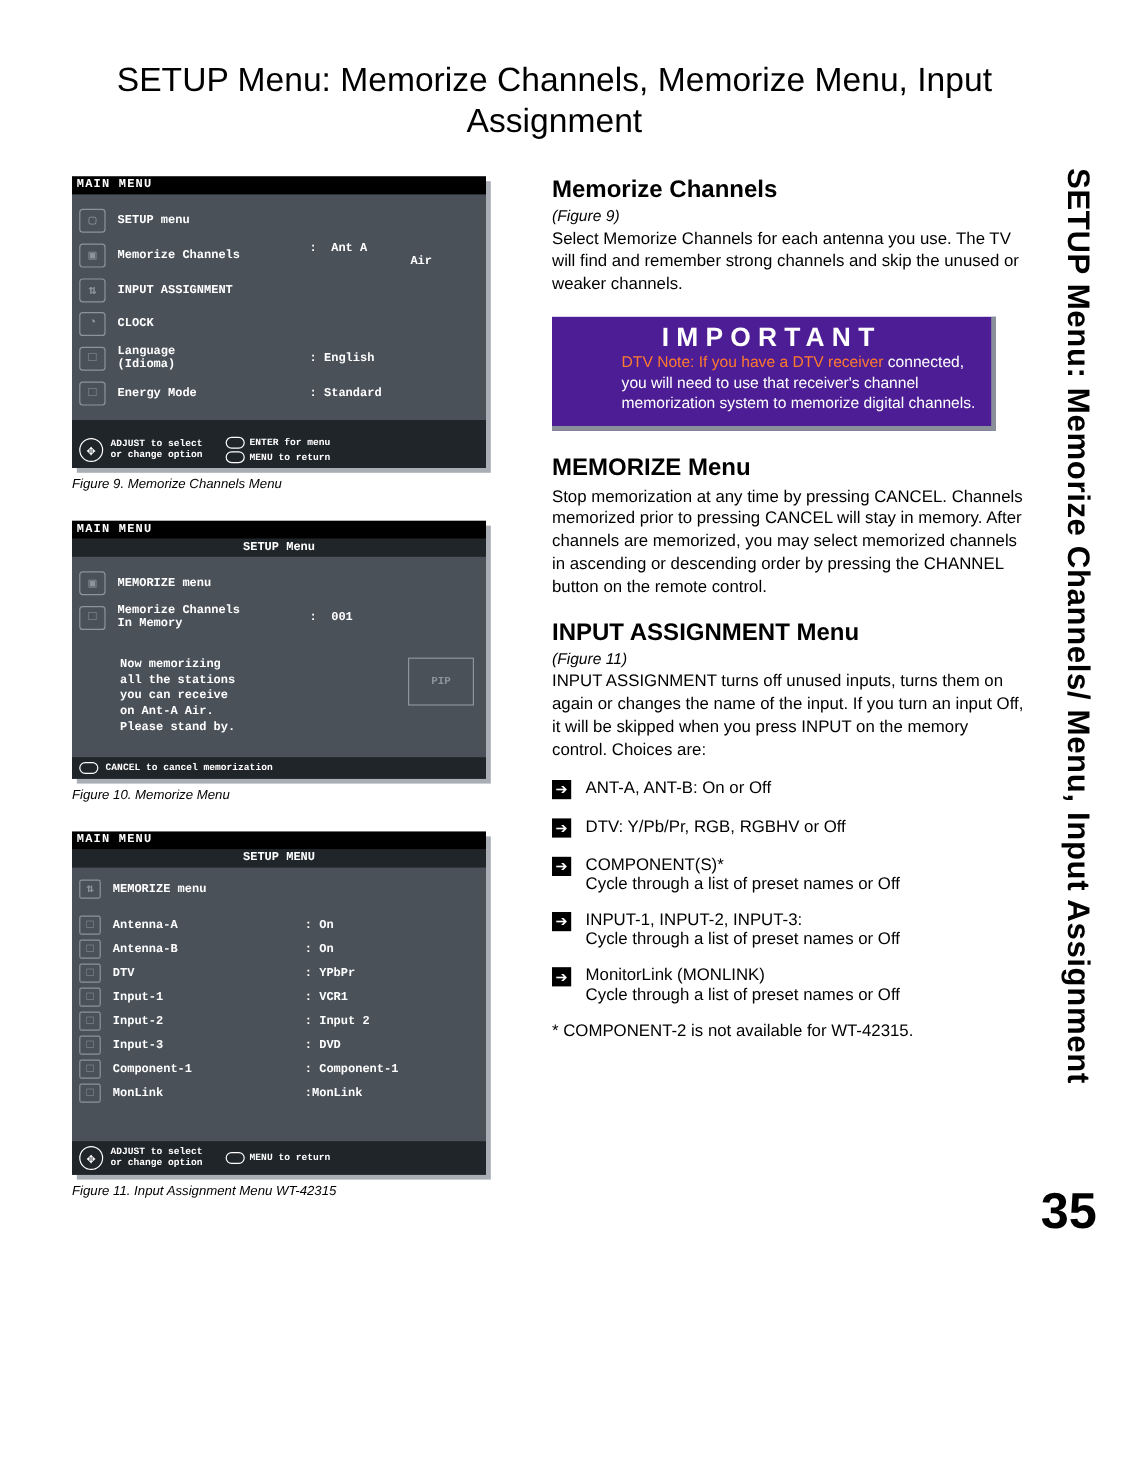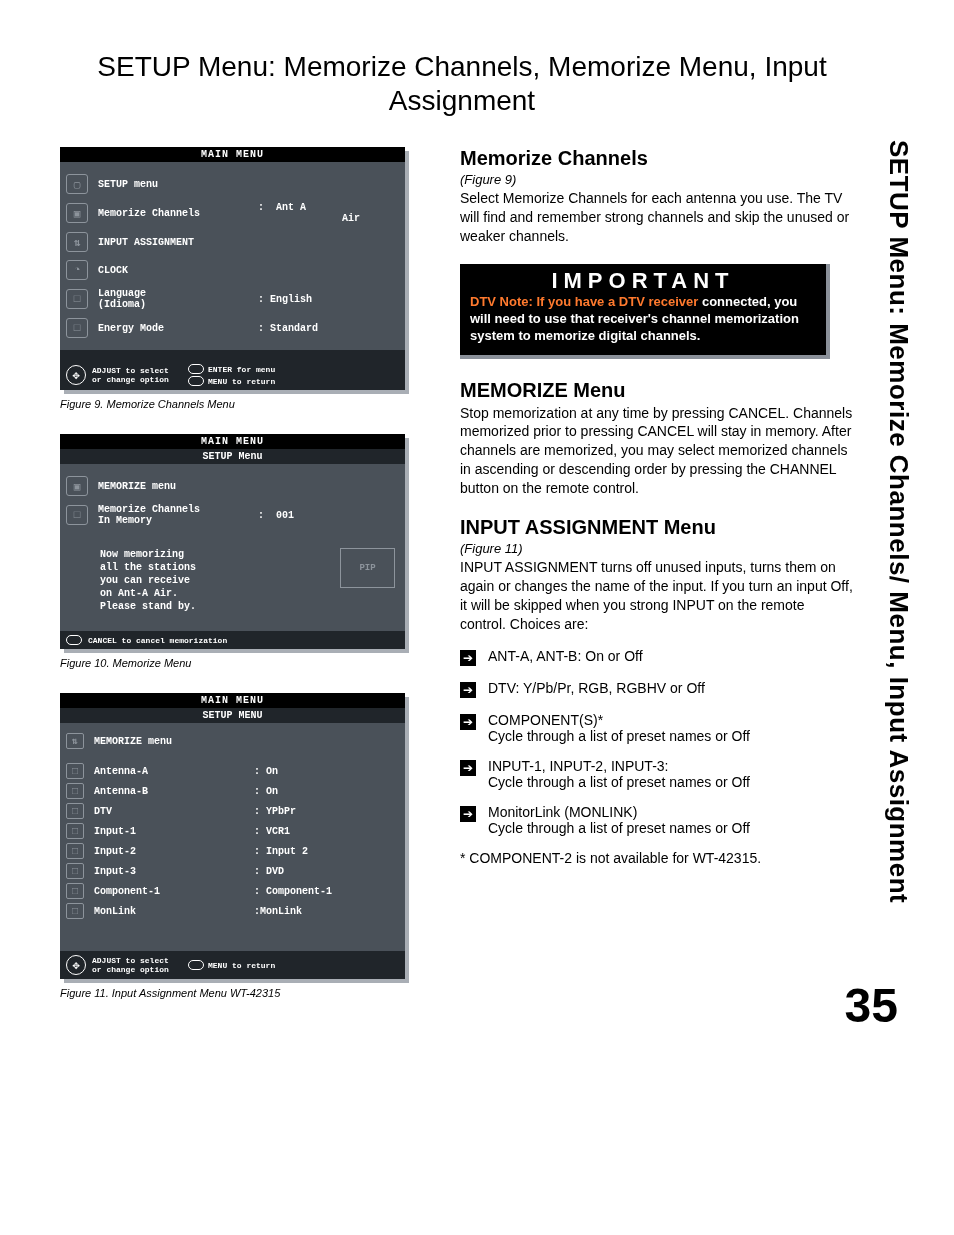--- a/index.html
+++ b/index.html
@@ -32,22 +32,21 @@
     font-size: 10px;
     font-weight: bold;
     width: 345px;
     position: relative;
     box-shadow: 4px 4px 0 #a9aeb5;
     margin-bottom: 8px;
   }
   .osd-header {
     background: #000;
     color: #fff;
-    text-align: center;
-    padding: 2px 16px;
+    padding: 2px 4px;
     letter-spacing: 1px;
   }
   .osd-subheader {
     background: #20252a;
     color: #fff;
     text-align: center;
     padding: 2px 0;
   }
   .osd-body { padding: 8px 10px 8px 6px; }
   .osd-row {
@@ -99,45 +98,45 @@
     display:flex; align-items:center; justify-content:center;
     font-size:9px; color:#8d949c; margin-left:auto;
   }
 
   
   .h2 { font-size: 20px; font-weight: bold; margin:0; }
   .figref { font-style: italic; font-size: 13px; margin:2px 0; }
   .para { font-size: 14px; margin: 2px 0 18px 0; line-height:1.35; }
 
   .important-box {
-    background:#000000; color:#fff; padding: 4px 10px 10px 10px;
+    background:#4c1d95; color:#fff; padding: 4px 10px 10px 10px;
     margin: 0 0 20px 0; width: 370px;
     border-right: 4px solid #8a9099; border-bottom: 4px solid #8a9099;
   }
   .important-title { text-align:center; font-size:22px; letter-spacing:6px; font-weight:bold; }
-  .important-text { font-size:13px; font-weight:bold; line-height:1.3; }
+  .important-text { font-size:13px; font-weight:normal; line-height:1.3;margin-left:48px; }
   .important-text .orange { color:#ff7a2e; }
 
   .bullet-list { margin:0; padding:0; list-style:none; }
   .bullet-list li { display:flex; align-items:flex-start; gap:12px; margin:14px 0; font-size:14px;}
   .arrow-ico {
     width:16px; height:16px; background:#000; color:#fff;
     display:flex; align-items:center; justify-content:center;
     font-size:12px; flex-shrink:0; margin-top:2px;
   }
   .footnote { font-size:14px; margin-top:4px; }
 
   .sidebar-title {
     position:absolute; top:140px; right:40px;
     writing-mode: vertical-rl; font-size:26px; font-weight:bold;
     height: 900px; letter-spacing:0.5px;
   }
   .page-num {
-    position:absolute; bottom:20px; right:56px;
-    font-size:48px; font-weight:bold;
+    position:absolute; bottom:20px; right:40px;
+    font-size:42px; font-weight:bold;
   }
 </style>
 </head>
 <body>
 
 <h1 class="page-title">SETUP Menu: Memorize Channels, Memorize Menu, Input Assignment</h1>
 
 <div class="columns">
   <div class="left-col">
 
@@ -301,21 +300,21 @@
         <span class="orange">DTV Note: If you have a DTV receiver</span>
         <span>connected, you will need to use that receiver's channel memorization system to memorize digital channels.</span>
       </div>
     </div>
 
     <h2 class="h2">MEMORIZE Menu</h2>
     <p class="para">Stop memorization at any time by pressing CANCEL.  Channels memorized prior to pressing CANCEL will stay in memory.  After channels are memorized, you may select memorized channels in ascending or descending order by pressing the CHANNEL button on the remote control.</p>
 
     <h2 class="h2">INPUT ASSIGNMENT Menu</h2>
     <div class="figref">(Figure 11)</div>
-    <p class="para" style="margin-bottom:4px;">INPUT ASSIGNMENT turns off unused inputs, turns them on again or changes the name of the input.  If you turn an input Off, it will be skipped when you strong INPUT on the remote control.  Choices are:</p>
+    <p class="para" style="margin-bottom:4px;">INPUT ASSIGNMENT turns off unused inputs, turns them on again or changes the name of the input.  If you turn an input Off, it will be skipped when you press INPUT on the memory control.  Choices are:</p>
 
     <ul class="bullet-list">
       <li>
           <span class="arrow-ico">➔</span>
           <span style="white-space:pre-line">ANT-A, ANT-B: On or Off</span>
         </li>
       <li>
           <span class="arrow-ico">➔</span>
           <span style="white-space:pre-line">DTV: Y/Pb/Pr, RGB, RGBHV or Off</span>
         </li>

